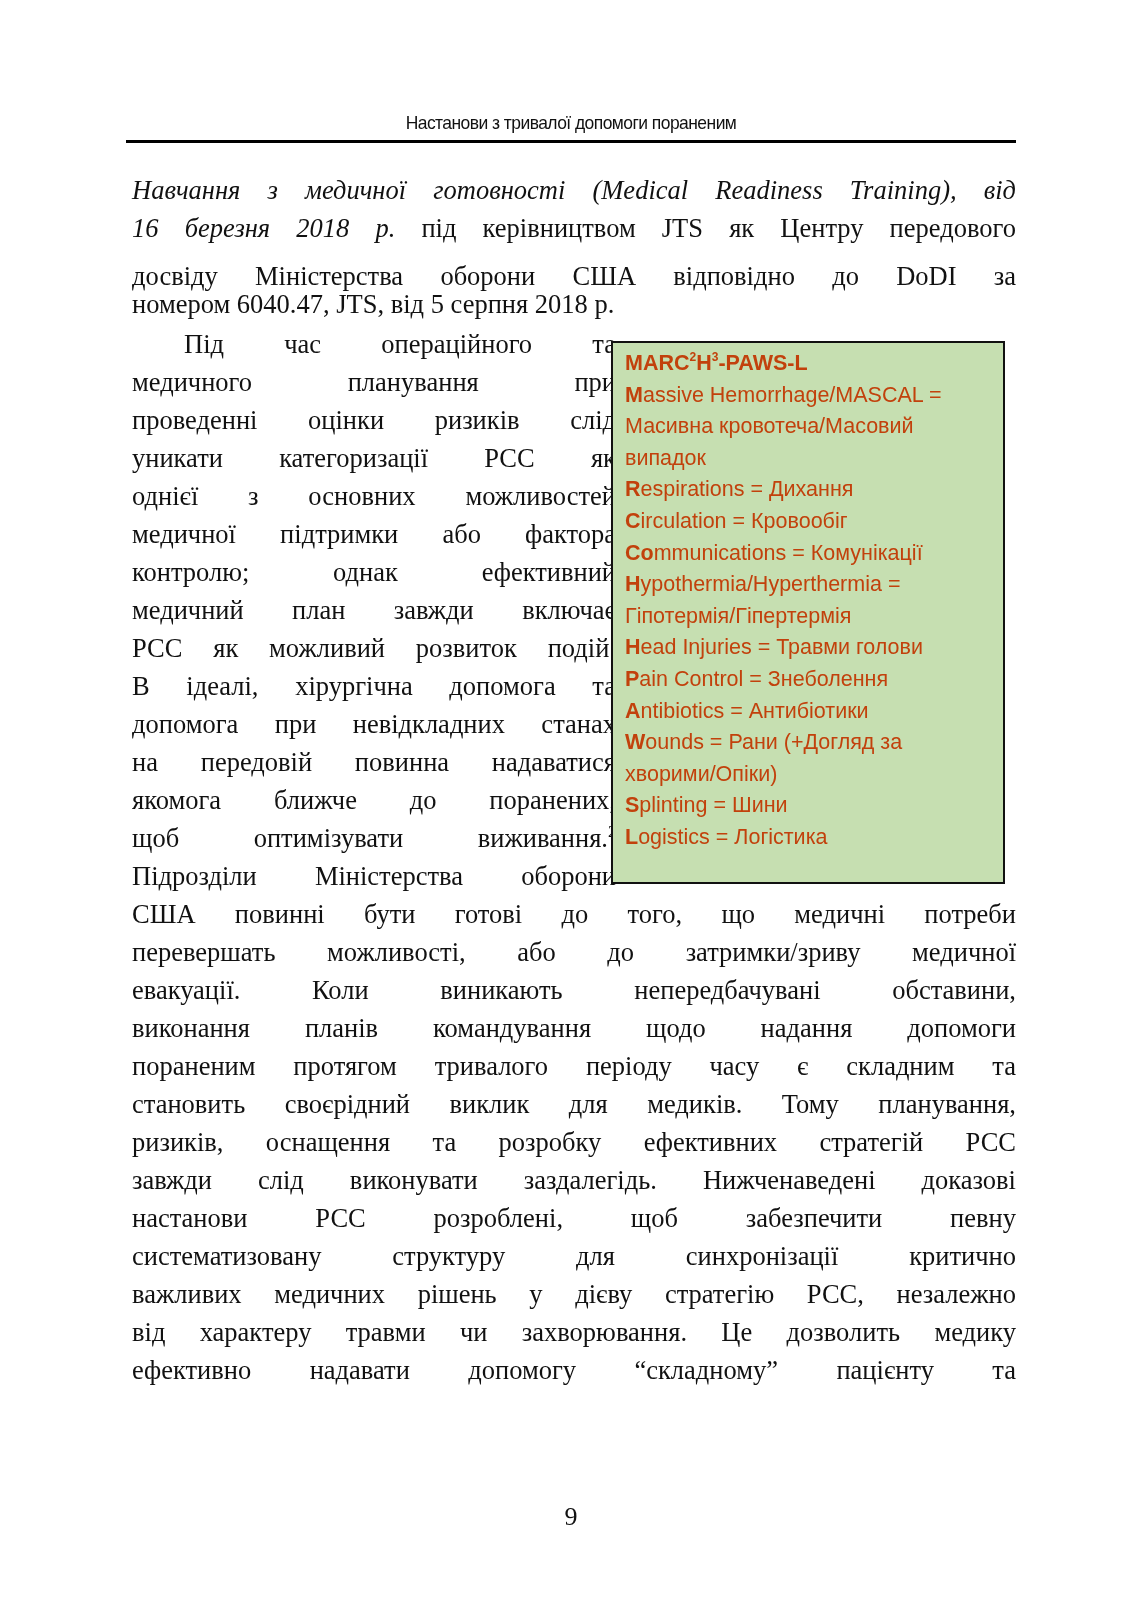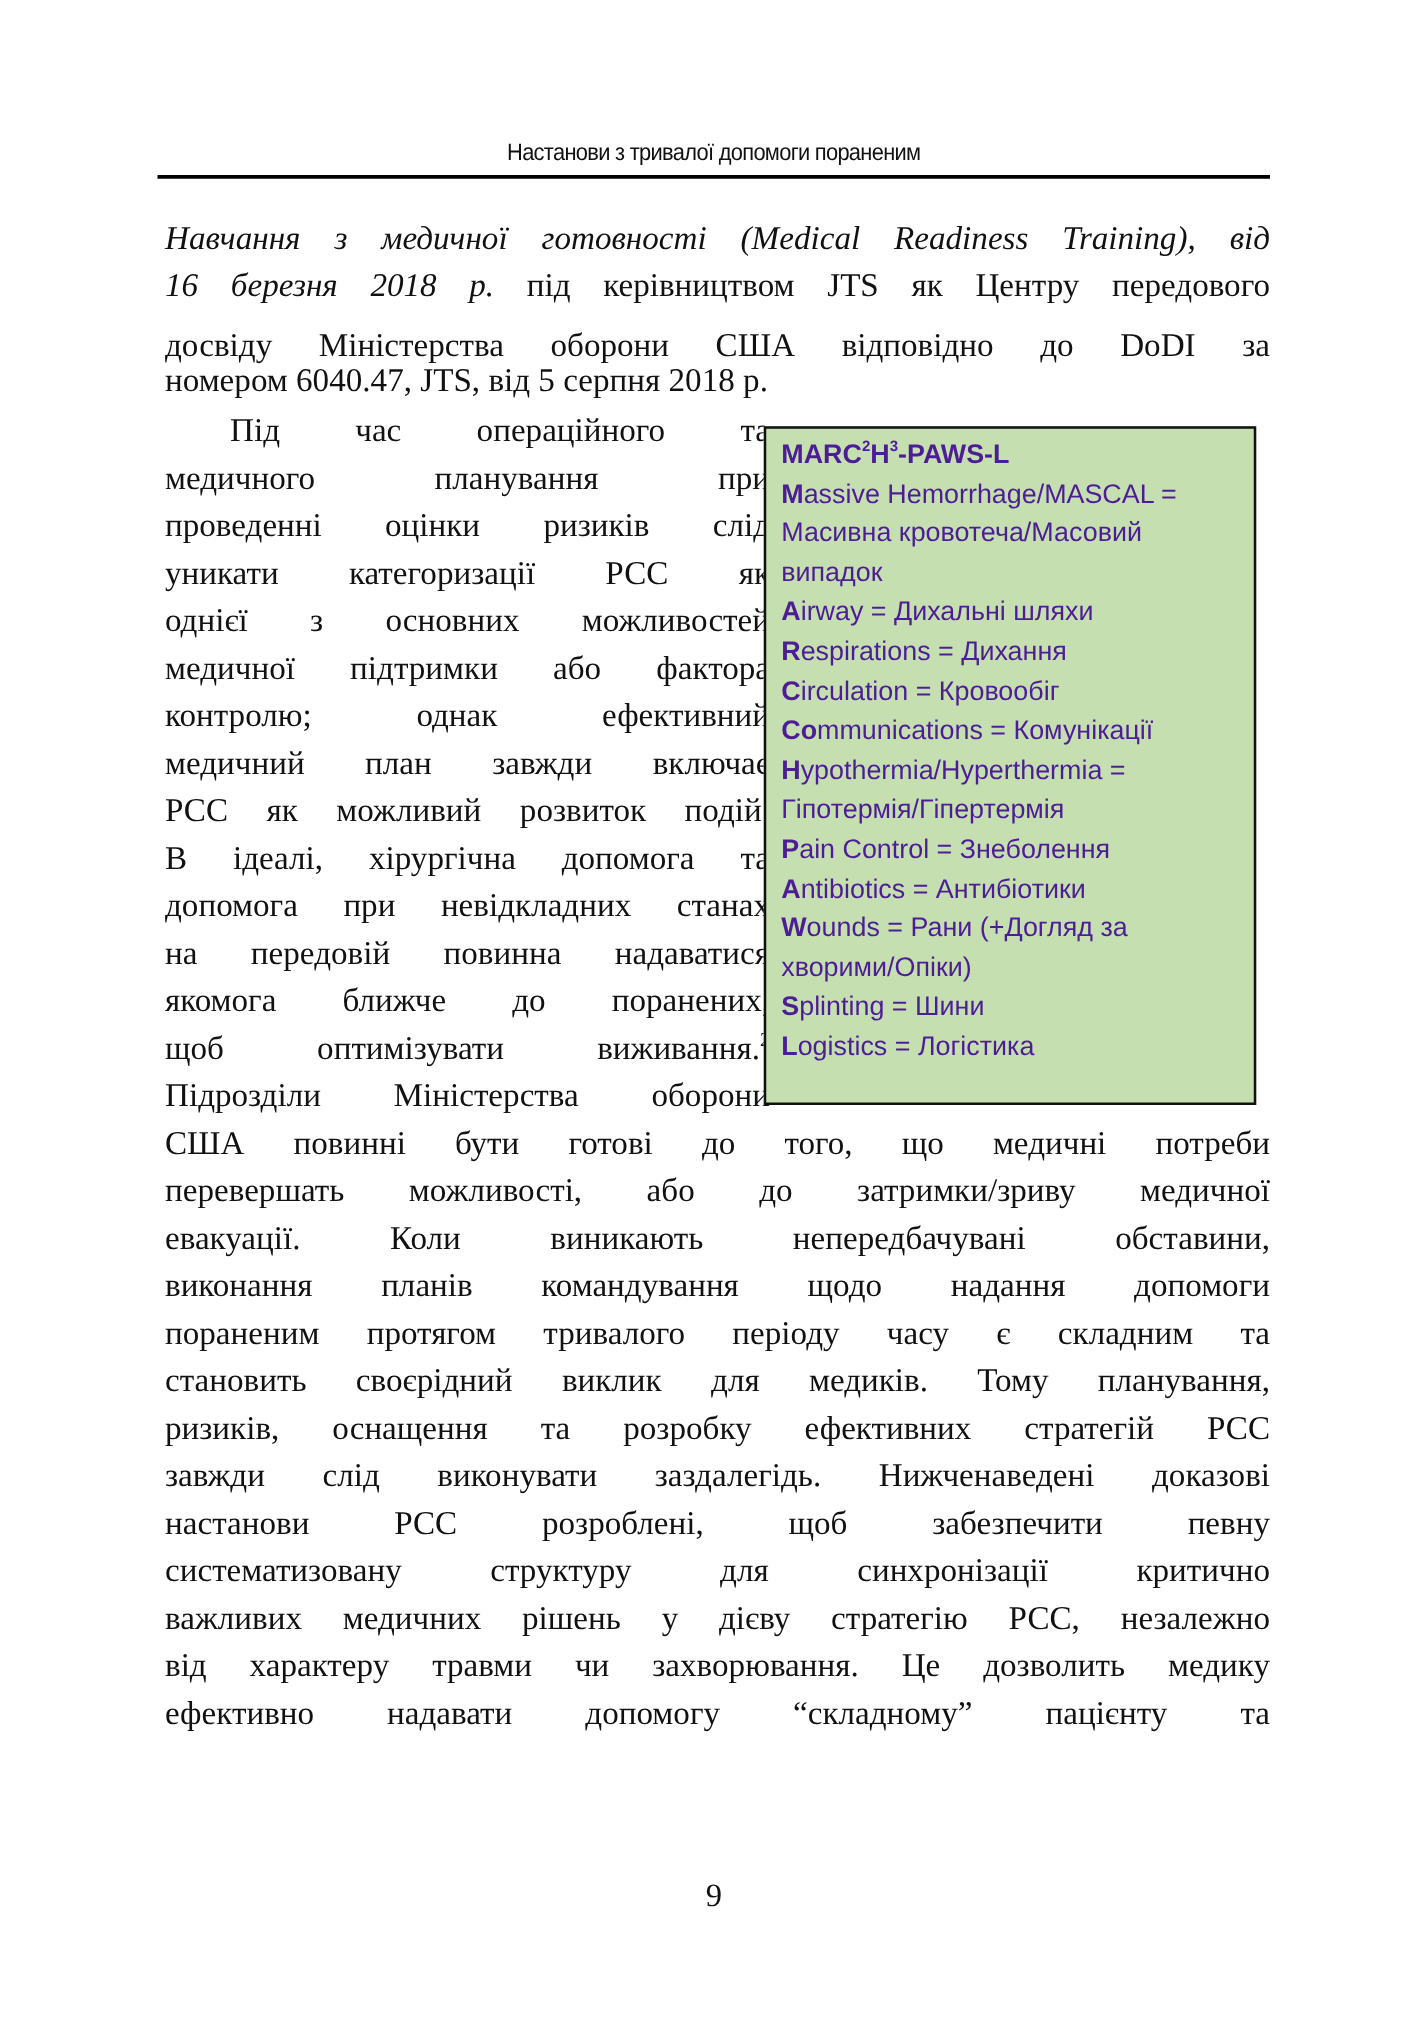--- a/index.html
+++ b/index.html
@@ -28,21 +28,21 @@
   .line-inner { display: inline-block; width: 100%; white-space: normal; }
   .italic { font-style: italic; }
   .indent { padding-left: 52px; box-sizing: border-box; }
   sup.fn { font-size: 16px; vertical-align: 10px; line-height: 0; }
 
   .info-box {
     position: absolute; left: 611px; top: 341px; width: 394px; height: 543px;
     background: #c6dfb1; border: 2px solid #111; box-sizing: border-box;
     padding: 5px 10px 0 12px;
     font-family: "Liberation Sans", "DejaVu Sans", sans-serif;
-    font-size: 21.5px; line-height: 31.6px; color: #4c1d95;
+    font-size: 21.5px; line-height: 31.6px; color: #c2410c;
   }
   .box-title { font-weight: bold; }
   .box-title sup { font-size: 12px; vertical-align: 9px; line-height: 0; }
   .box-line { white-space: nowrap; }
   .box-line b { font-weight: bold; }
 
   .page-number {
     position: absolute; left: 0; width: 1142px; top: 1502px; text-align: center;
     font-family: "Liberation Serif", serif; font-size: 26px; color: #111;
   }
@@ -90,26 +90,26 @@
   <div class="full-line" style="top:1275px;"><span class="line-inner">важливих медичних рішень у дієву стратегію РСС, незалежно</span></div>
   <div class="full-line" style="top:1313px;"><span class="line-inner">від характеру травми чи захворювання. Це дозволить медику</span></div>
   <div class="full-line" style="top:1351px;"><span class="line-inner">ефективно надавати допомогу “складному” пацієнту та</span></div>
 </div>
 
 <div class="info-box">
   <div class="box-title"><span>MARC</span><sup>2</sup><span>H</span><sup>3</sup><span>-PAWS-L</span></div>
   <div class="box-line"><b>M</b><span>assive Hemorrhage/MASCAL =</span></div>
   <div class="box-line"><b></b><span>Масивна кровотеча/Масовий</span></div>
   <div class="box-line"><b></b><span>випадок</span></div>
-  <div class="box-line"><b>A</b><span>irway = Дихальні шляхи</span></div>
   <div class="box-line"><b>R</b><span>espirations = Дихання</span></div>
   <div class="box-line"><b>C</b><span>irculation = Кровообіг</span></div>
   <div class="box-line"><b>Co</b><span>mmunications = Комунікації</span></div>
   <div class="box-line"><b>H</b><span>ypothermia/Hyperthermia =</span></div>
   <div class="box-line"><b></b><span>Гіпотермія/Гіпертермія</span></div>
+  <div class="box-line"><b>H</b><span>ead Injuries = Травми голови</span></div>
   <div class="box-line"><b>P</b><span>ain Control = Знеболення</span></div>
   <div class="box-line"><b>A</b><span>ntibiotics = Антибіотики</span></div>
   <div class="box-line"><b>W</b><span>ounds = Рани (+Догляд за</span></div>
   <div class="box-line"><b></b><span>хворими/Опіки)</span></div>
   <div class="box-line"><b>S</b><span>plinting = Шини</span></div>
   <div class="box-line"><b>L</b><span>ogistics = Логістика</span></div>
 </div>
 
 <div class="page-number">9</div>
 

